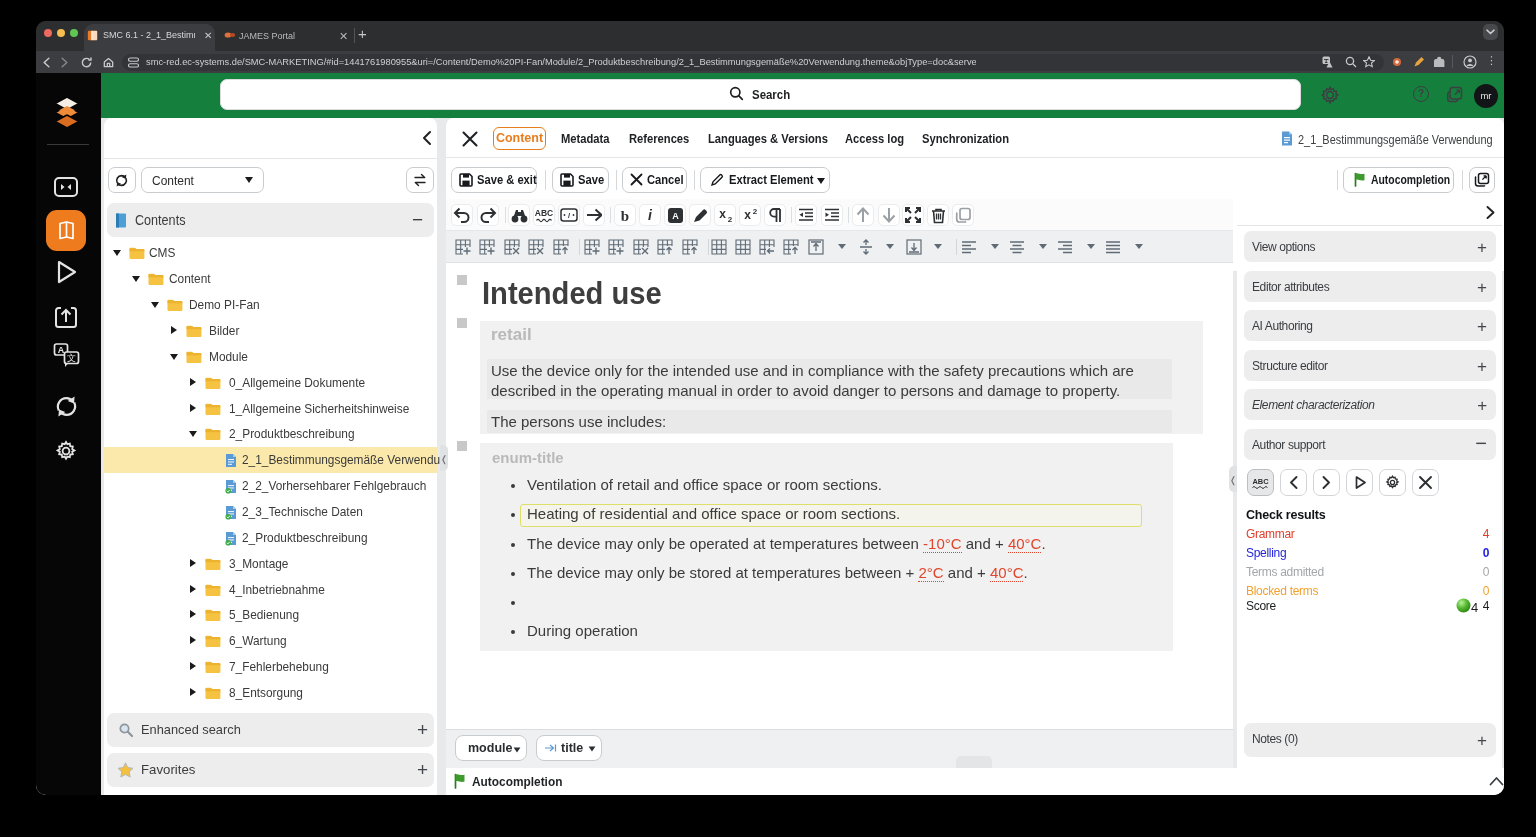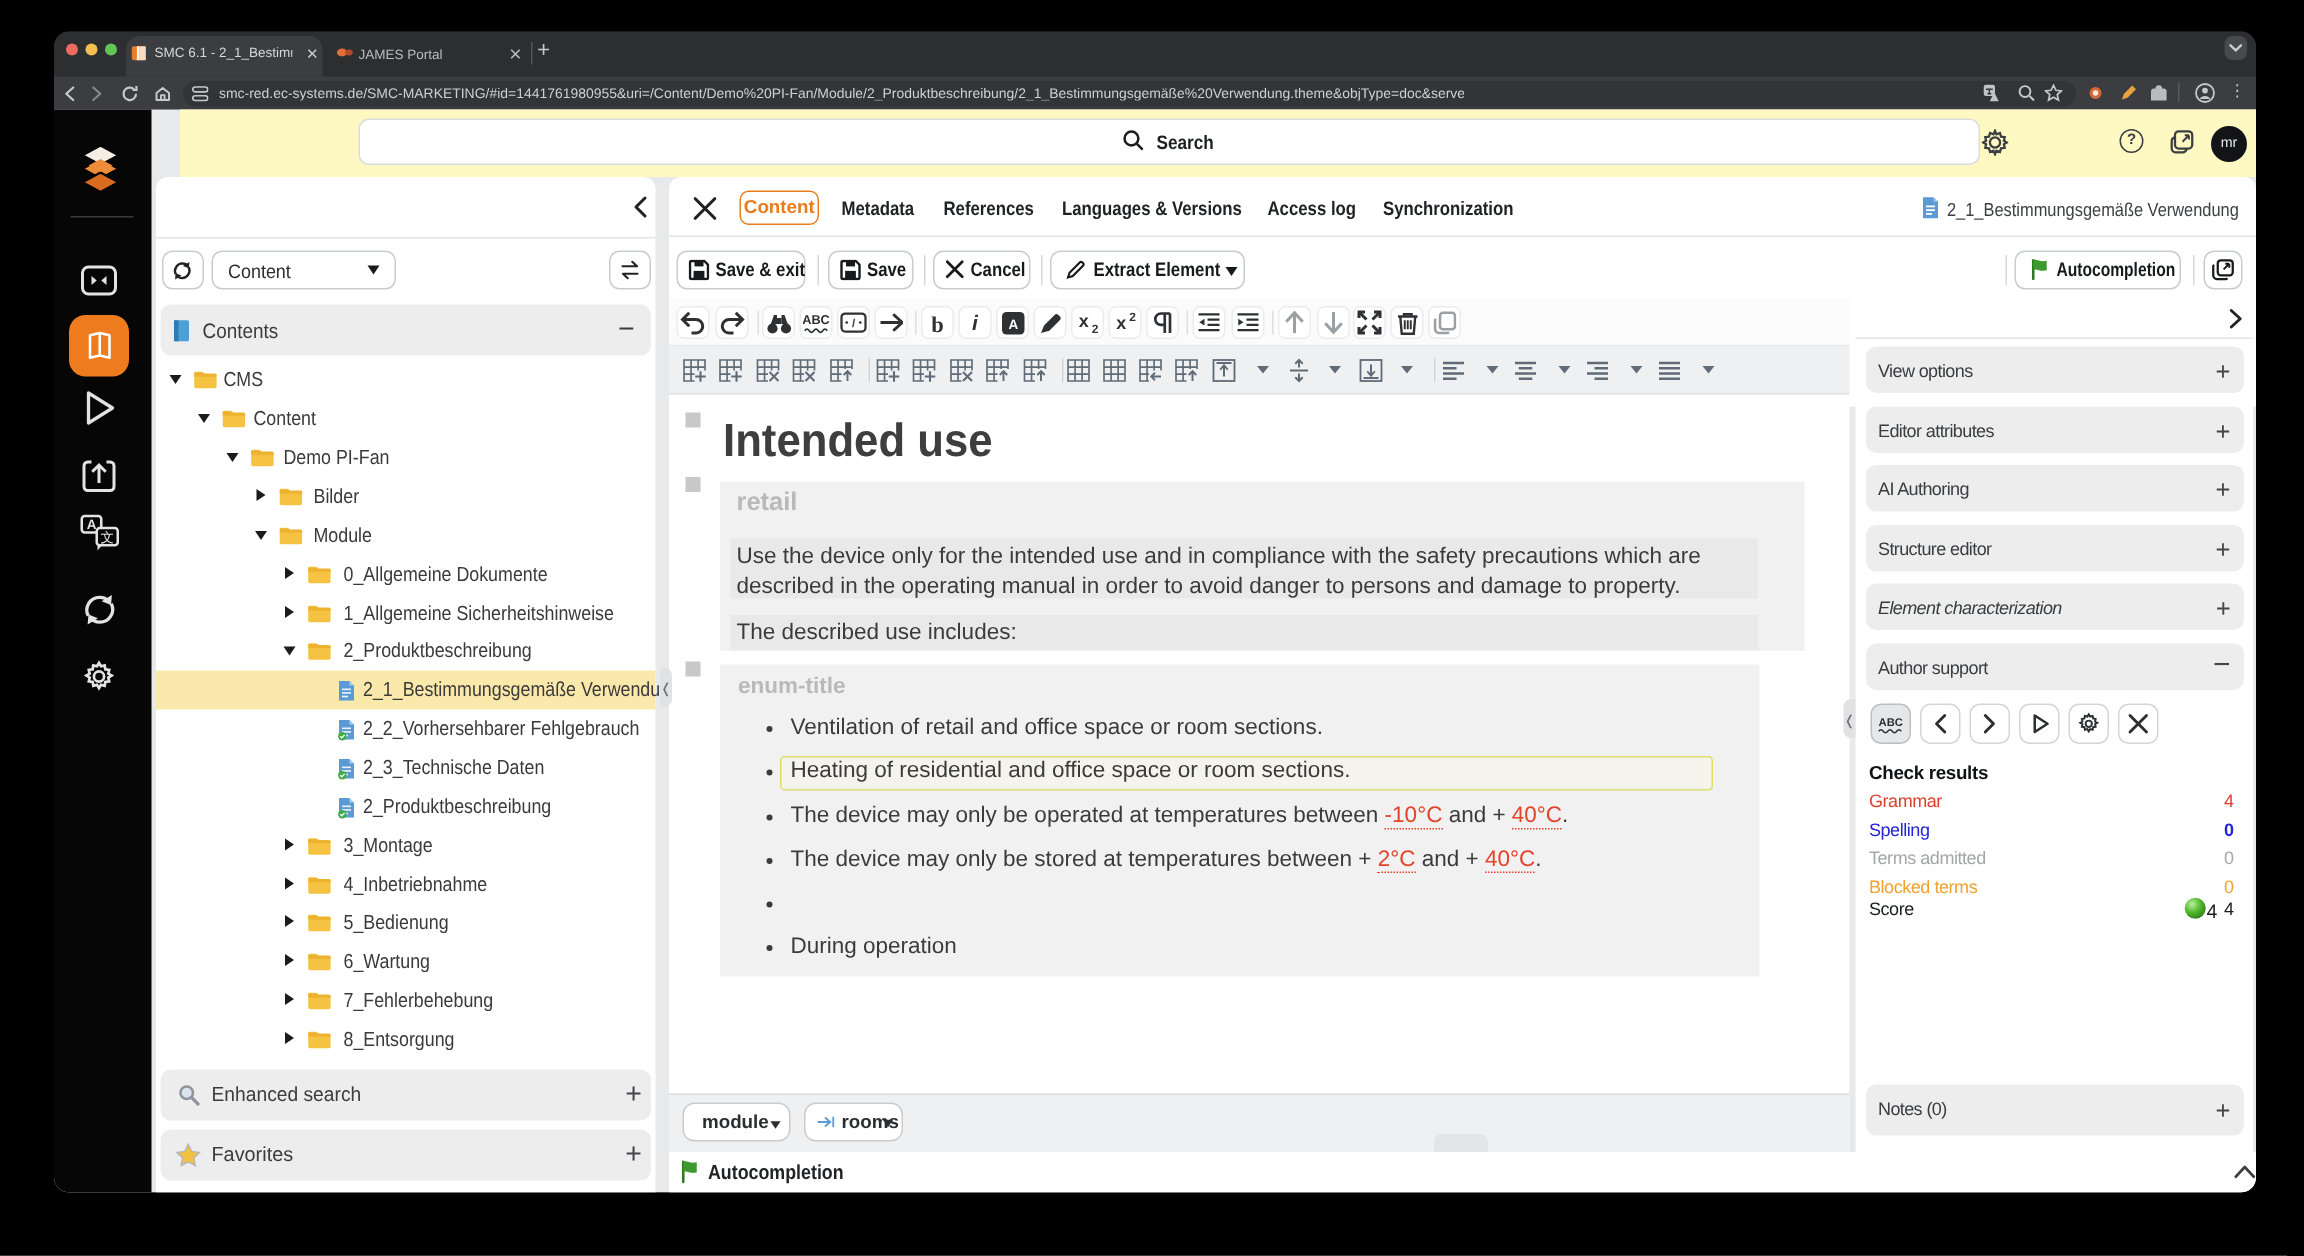--- a/index.html
+++ b/index.html
@@ -9,21 +9,21 @@
 
 .tabbar{position:absolute;left:0;top:0;width:100%;height:30px;background:#2d2e30;}
 .tl{position:absolute;top:8px;width:8px;height:8px;border-radius:50%;}
 .tab1{position:absolute;left:48px;top:3px;width:131px;height:27px;background:#3c3d40;border-radius:9px 9px 0 0;}
 .urlbar{position:absolute;left:0;top:30px;width:100%;height:22px;background:#3c3d40;}
 .pill{position:absolute;left:86px;top:2.5px;width:1262px;height:17px;background:#333437;border-radius:9px;}
 .navic{position:absolute;top:4px;color:#c6c8ca;}
 
 .app{position:absolute;left:0;top:52px;width:100%;height:722px;background:#e7e9ea;}
 .rail{position:absolute;left:0;top:0;width:65px;height:722px;background:#060606;}
-.hdr{position:absolute;left:65px;top:0;width:1403px;height:45px;background:#fef9c3;margin-left:19px;}
+.hdr{position:absolute;left:65px;top:0;width:1403px;height:45px;background:#15803d;}
 .searchbox{position:absolute;left:119px;top:6px;width:1079px;height:29px;background:#fff;border:1px solid #dadcde;border-radius:7px;}
 .panel{position:absolute;background:#fff;}
 .gray{background:#ededee;border-radius:7px;position:absolute;}
 .treerow{position:absolute;height:26px;line-height:26px;font-size:13.5px;color:#3a3a3a;white-space:nowrap;transform:scaleX(.88);transform-origin:0 50%;}
 .arr-d{display:inline-block;width:0;height:0;border-left:4.5px solid transparent;border-right:4.5px solid transparent;border-top:6px solid #1b1b1b;position:absolute;top:10px;}
 .arr-r{display:inline-block;width:0;height:0;border-top:4.5px solid transparent;border-bottom:4.5px solid transparent;border-left:6px solid #1b1b1b;position:absolute;top:7.5px;}
 .btn{position:absolute;background:#fff;border:1px solid #c9cccf;border-radius:7px;box-sizing:border-box;}
 .btxt{font-size:13px;font-weight:700;color:#17191c;transform:scaleX(.86);transform-origin:0 50%;white-space:nowrap;}
 .sep{position:absolute;width:1px;background:#d6d8da;}
 .etab{position:absolute;top:10px;height:22px;line-height:22px;font-size:13px;font-weight:700;color:#202226;transform:scaleX(.86);transform-origin:0 50%;white-space:nowrap;}
@@ -660,21 +660,21 @@
 
       <div class="sq" style="left:11px;top:76px;"></div>
       <div class="sq" style="left:11px;top:119px;"></div>
       <div class="sq" style="left:11px;top:242px;"></div>
       <div class="a" style="left:36px;top:77px;font-size:31px;font-weight:700;color:#3e3e3e;transform:scaleX(.94);transform-origin:0 0;white-space:nowrap;">Intended use</div>
       <div class="gblock" style="left:34px;top:122px;width:723px;height:113px;"></div>
       <div class="a" style="left:45px;top:126px;font-size:17px;font-weight:700;color:#b9b9b9;">retail</div>
       <div class="gbox" style="left:41px;top:160px;width:685px;height:40px;"></div>
       <div class="a" style="left:45px;top:162px;font-size:15px;color:#3b3b3b;line-height:19.5px;white-space:nowrap;">Use the device only for the intended use and in compliance with the safety precautions which are<br>described in the operating manual in order to avoid danger to persons and damage to property.</div>
       <div class="gbox" style="left:41px;top:211px;width:685px;height:23px;"></div>
-      <div class="a" style="left:45px;top:214px;font-size:15px;color:#3b3b3b;white-space:nowrap;">The described use includes:</div>
+      <div class="a" style="left:45px;top:214px;font-size:15px;color:#3b3b3b;white-space:nowrap;">The persons use includes:</div>
       <div class="gblock" style="left:34px;top:244px;width:693px;height:208px;"></div>
       <div class="a" style="left:46px;top:250px;font-size:15px;font-weight:700;color:#b9b9b9;">enum-title</div>
       <div class="a" style="left:74px;top:305px;width:620px;height:21px;border:1px solid #dede6a;border-radius:3px;background:#f4f4ec;"></div>
       <div class="dot" style="left:65px;top:285px;"></div>
         <div class="bullet" style="left:81px;top:277px;">Ventilation of retail and office space or room sections.</div>
       <div class="dot" style="left:65px;top:314px;"></div>
         <div class="bullet" style="left:81px;top:306px;">Heating of residential and office space or room sections.</div>
       <div class="dot" style="left:65px;top:344px;"></div>
         <div class="bullet" style="left:81px;top:336px;">The device may only be operated at temperatures between <span class="red">-10°C</span> and + <span class="red">40°C</span>.</div>
       <div class="dot" style="left:65px;top:373px;"></div>
@@ -685,21 +685,21 @@
 
       <div class="a" style="left:0;top:530px;width:787px;height:39px;background:#eff0f1;border-top:1px solid #dbdddf;box-sizing:border-box;"></div>
       <div class="btn" style="left:9px;top:536px;width:72px;height:26px;border-radius:8px;"></div>
       <div class="a" style="left:22px;top:542px;font-size:12.5px;font-weight:700;color:#2b2d30;">module</div>
       <div class="arr-d" style="left:67px;top:548px;border-top-color:#2b2d30;transform:scale(0.85);"></div>
       <div class="btn" style="left:90px;top:536px;width:66px;height:26px;border-radius:8px;"></div>
       <svg class="a" style="left:99px;top:545px;" width="12" height="8" viewBox="0 0 12 8">
           <path d="M0 4 h8 M5 1 L8.5 4 L5 7" stroke="#5b9bd5" stroke-width="1.2" fill="none"></path>
           <path d="M10.5 0.5 v7" stroke="#5b9bd5" stroke-width="1.2"></path>
         </svg>
-      <div class="a" style="left:115px;top:542px;font-size:12.5px;font-weight:700;color:#2b2d30;">rooms</div>
+      <div class="a" style="left:115px;top:542px;font-size:12.5px;font-weight:700;color:#2b2d30;">title</div>
       <div class="arr-d" style="left:142px;top:547px;border-top-color:#2b2d30;transform:scale(0.85);"></div>
       <div class="a" style="left:510px;top:557px;width:36px;height:12px;background:#e3e5e7;border-radius:5px 5px 0 0;"></div>
     </div>
 
     <div class="panel" style="left:1201px;top:126px;width:265px;height:569px;">
       <svg class="a" style="left:247px;top:6px;" width="13" height="15" viewBox="0 0 13 15">
           <path d="M3.5 2 L9.5 7.5 L3.5 13" stroke="#222" stroke-width="1.9" fill="none" stroke-linecap="round" stroke-linejoin="round"></path>
         </svg>
       <div class="a" style="left:0;top:26px;width:265px;height:1px;background:#e4e5e7;"></div>
       <div class="acc" style="top:32px;">

